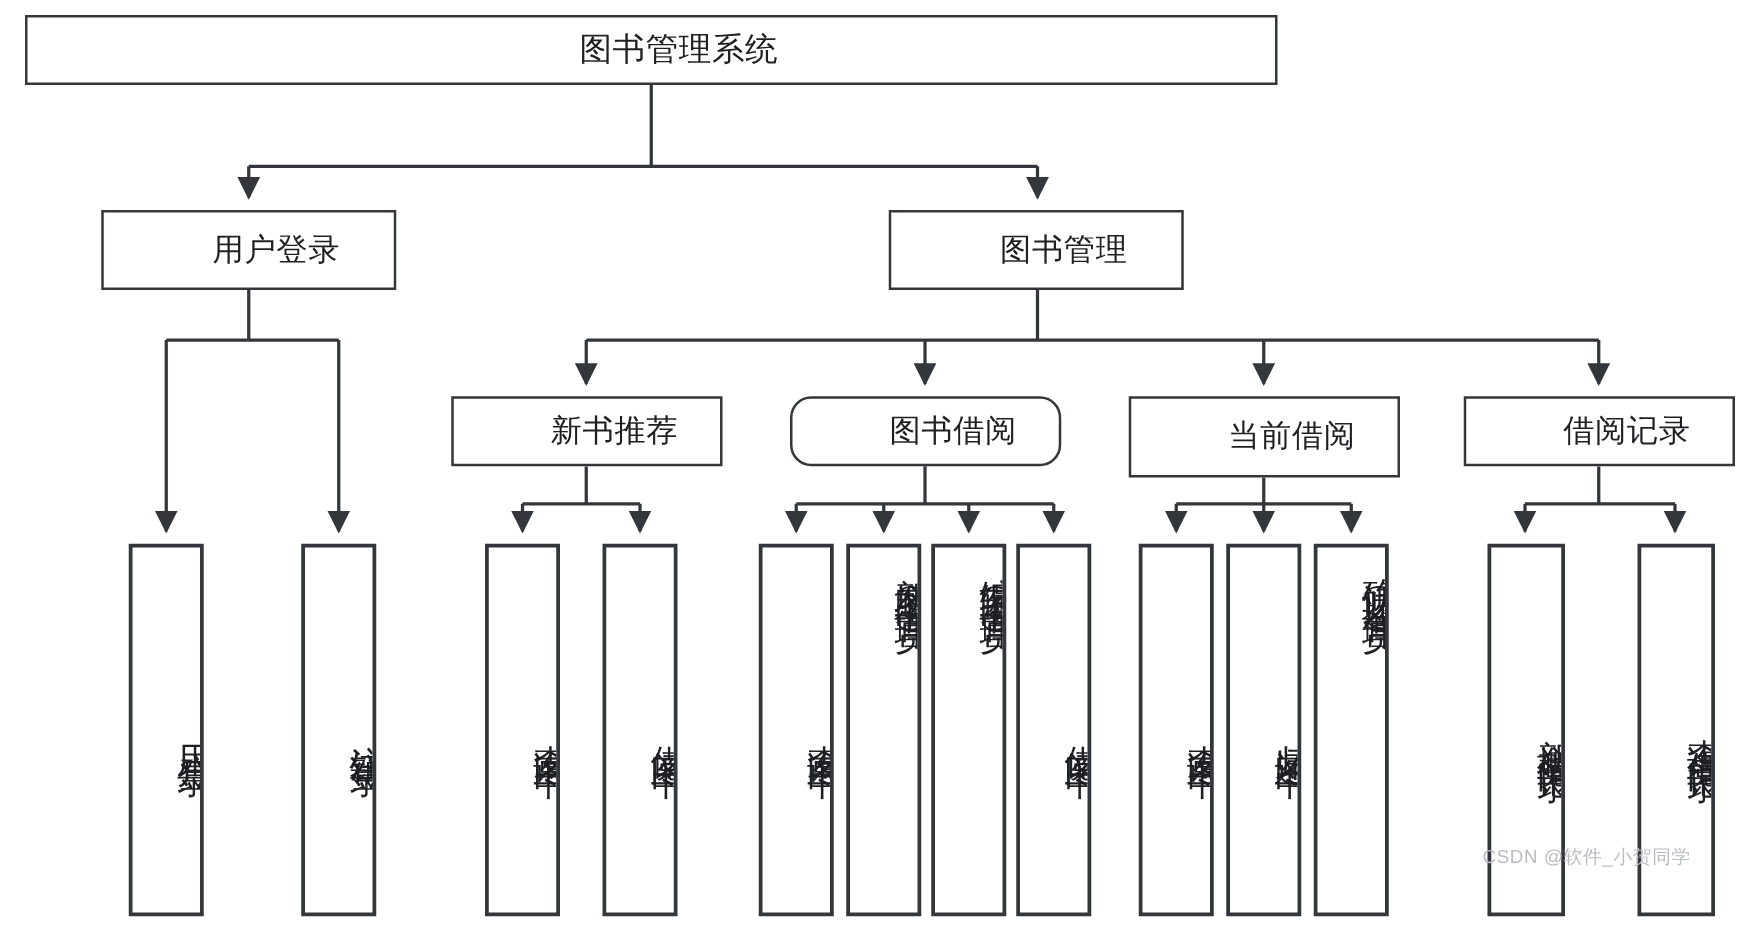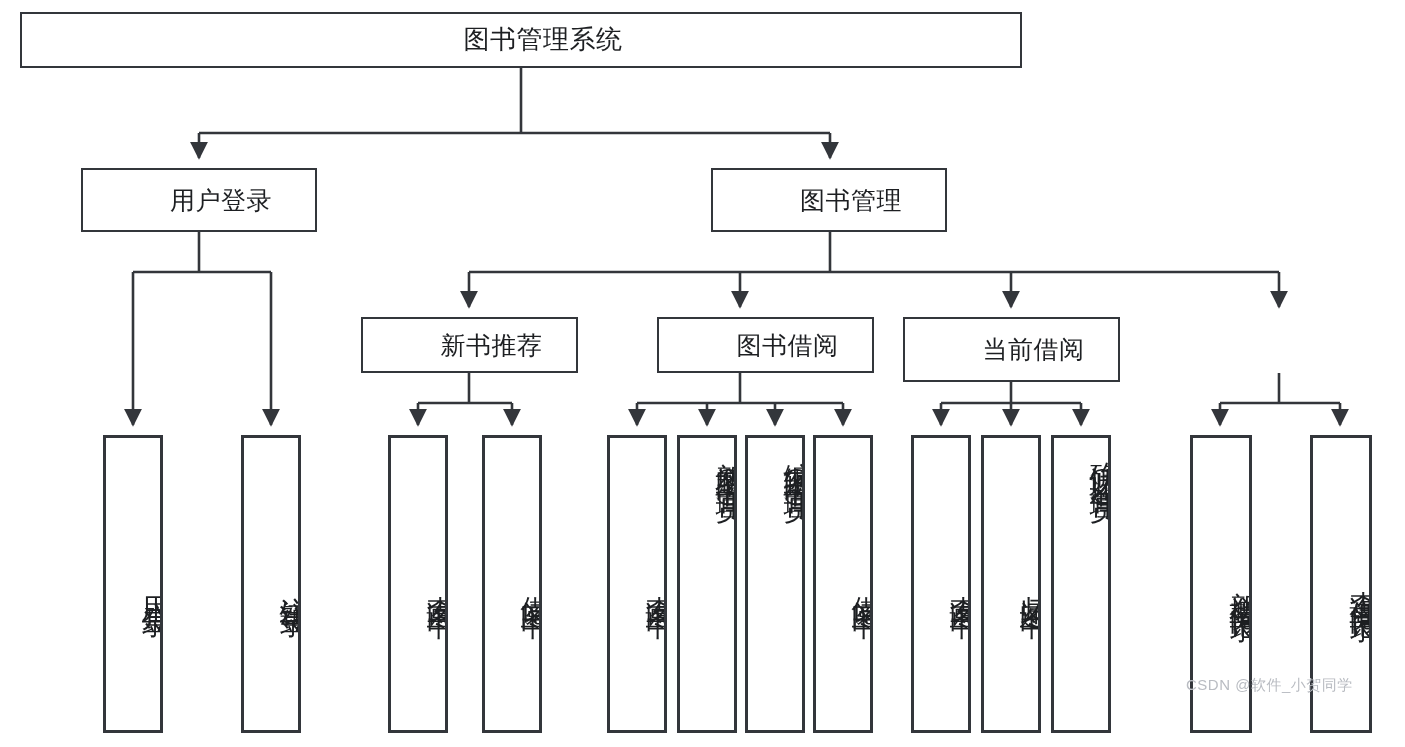--- a/index.html
+++ b/index.html
@@ -146,26 +146,29 @@
   <div class="node horiz" style="left:81px; top:168px; width:236px; height:64px;">
     <span class="label">用户登录</span>
   </div>
   <div class="node horiz" style="left:361px; top:317px; width:217px; height:56px;">
     <span class="label">新书推荐</span>
   </div>
 
   <div class="node horiz" style="left:711px; top:168px; width:236px; height:64px;">
     <span class="label">图书管理</span>
   </div>
-  <div class="node horiz" style="left:657px; top:317px; width:217px; height:56px;">
+  <div class="node horiz" style="left:632px; top:317px; width:217px; height:56px;border-radius:17px;">
     <span class="label">图书借阅</span>
   </div>
   <div class="node horiz" style="left:903px; top:317px; width:217px; height:65px;">
     <span class="label">当前借阅</span>
   </div>
+  <div class="node horiz" style="left:1171px; top:317px; width:217px; height:56px;">
+    <span class="label">借阅记录</span>
+  </div>
 
   <div class="node leaf mid" style="left:103px; top:435px; width:60px; height:298px;">
     <span class="label">用户登录</span>
   </div>
   <div class="node leaf mid" style="left:241px; top:435px; width:60px; height:298px;">
     <span class="label">注销登录</span>
   </div>
 
   <div class="node leaf mid" style="left:388px; top:435px; width:60px; height:298px;">
     <span class="label">查询图书</span>

